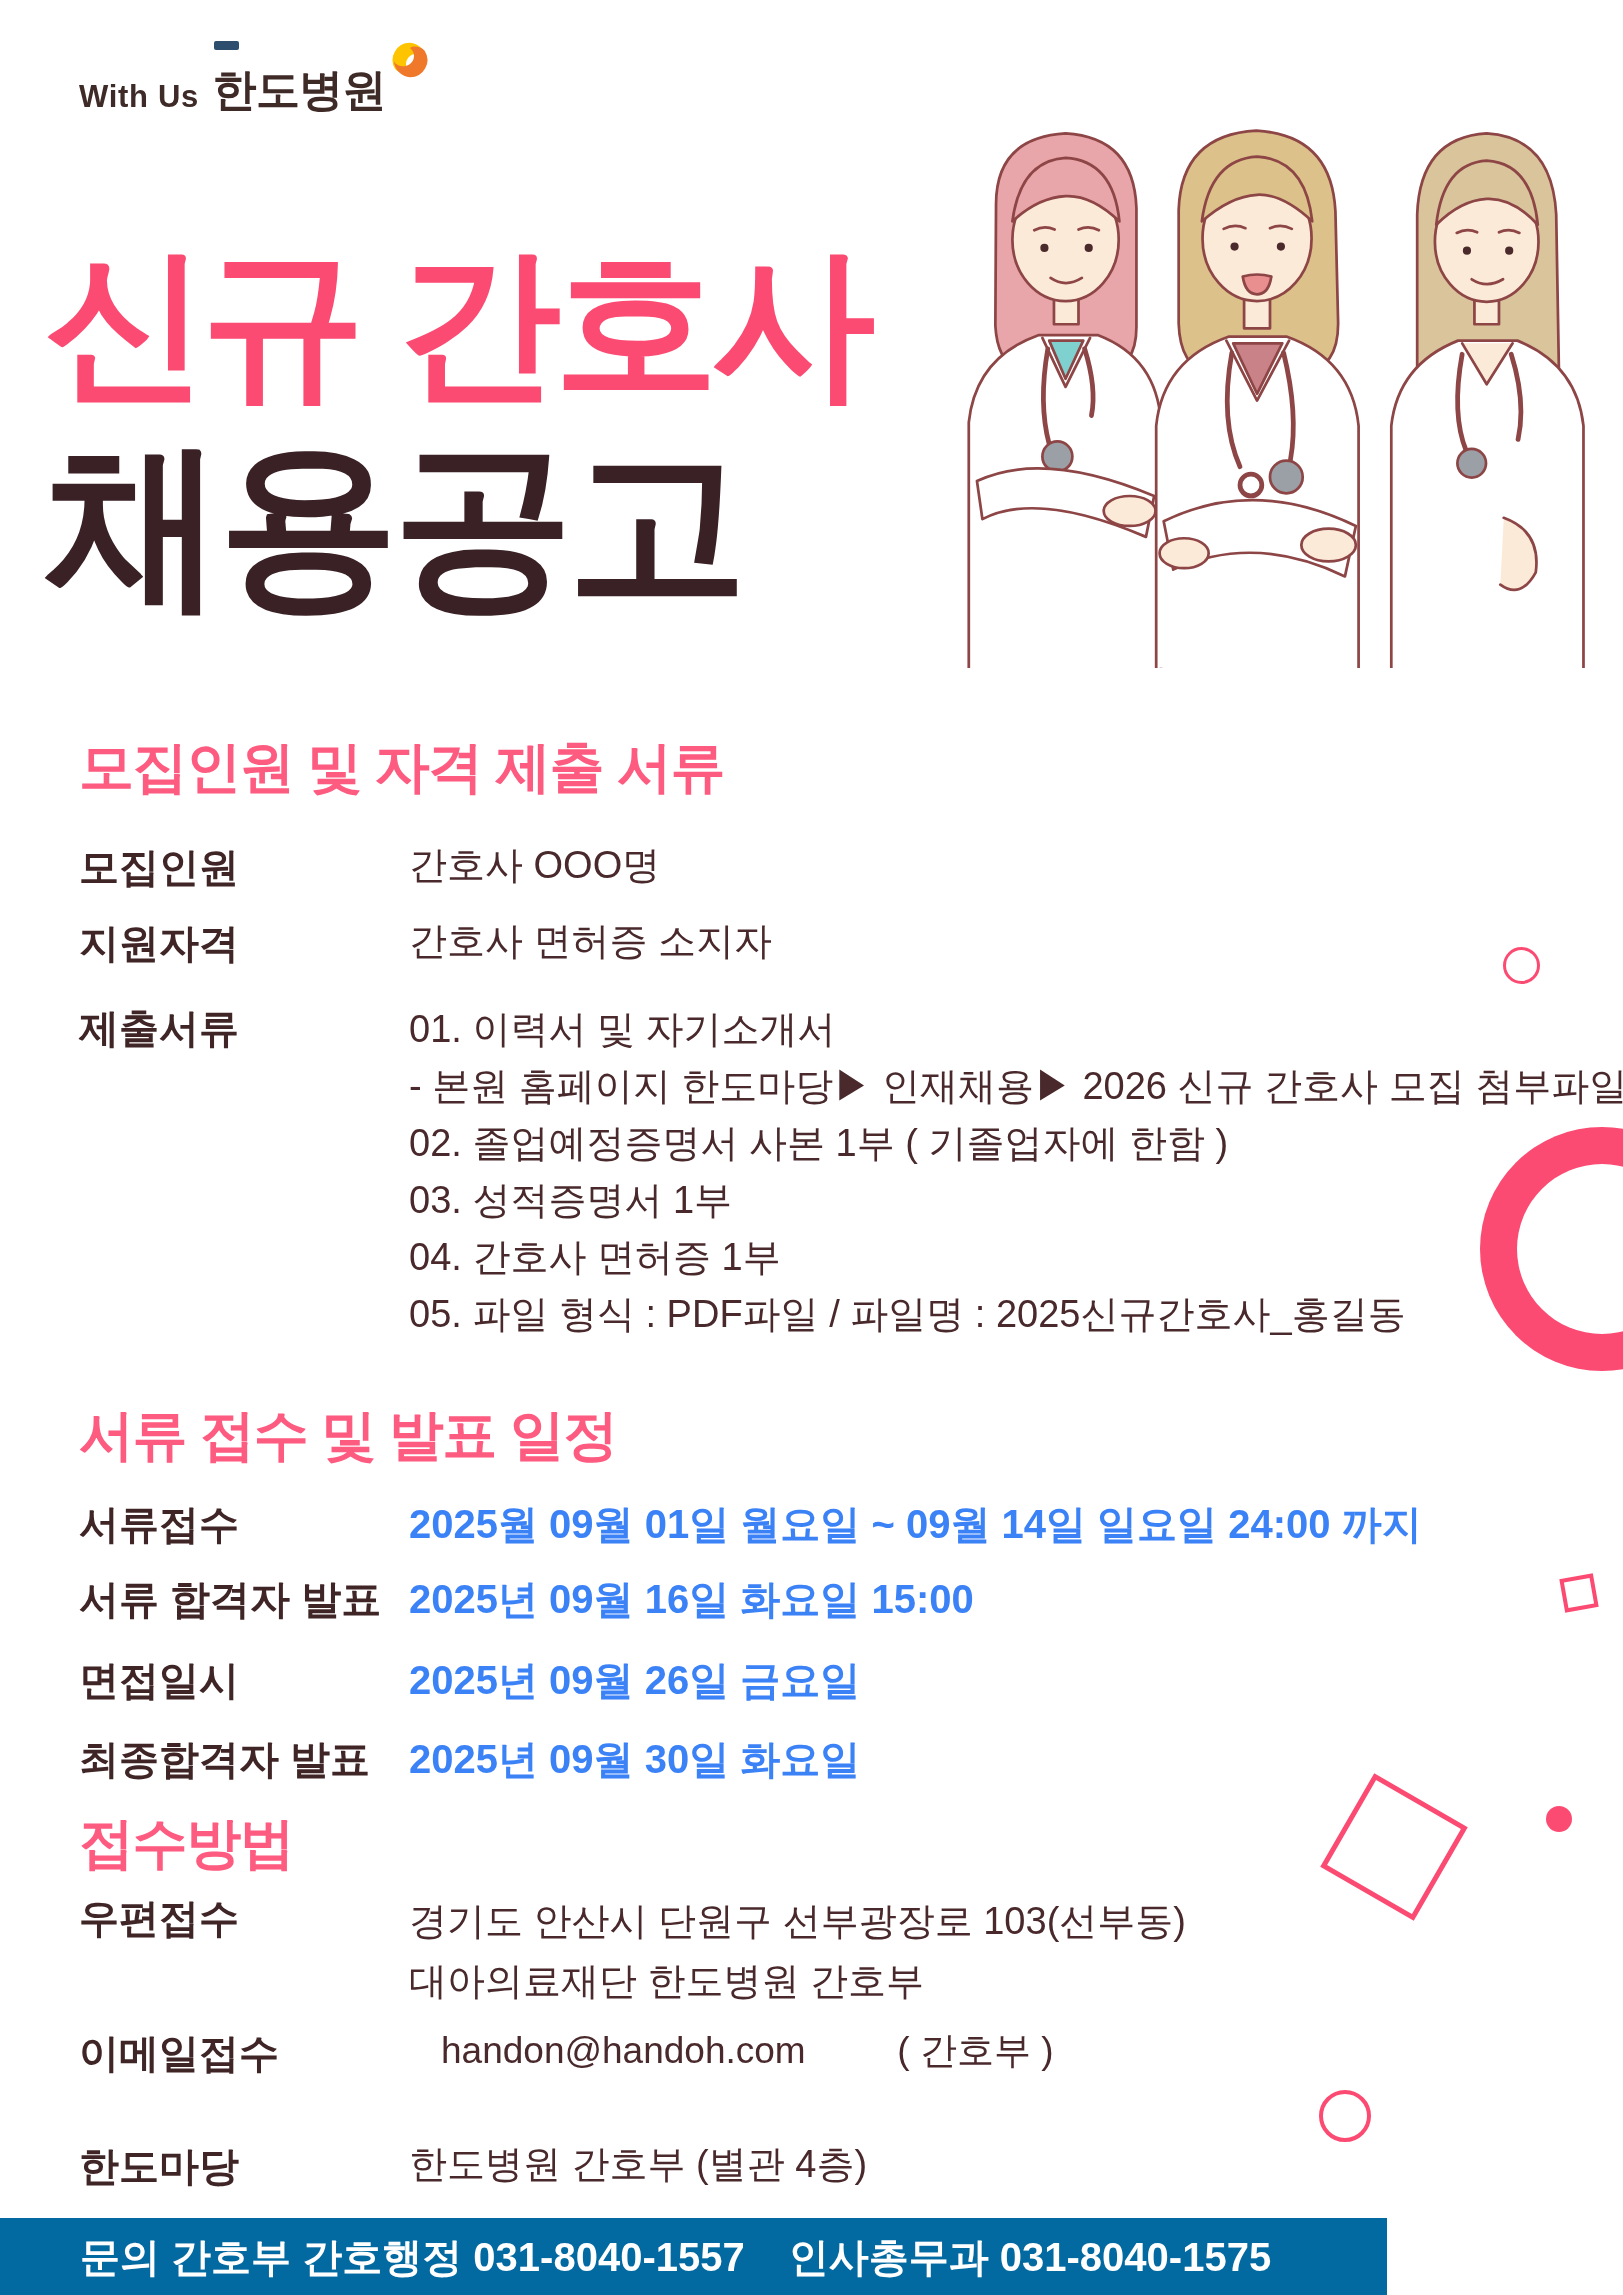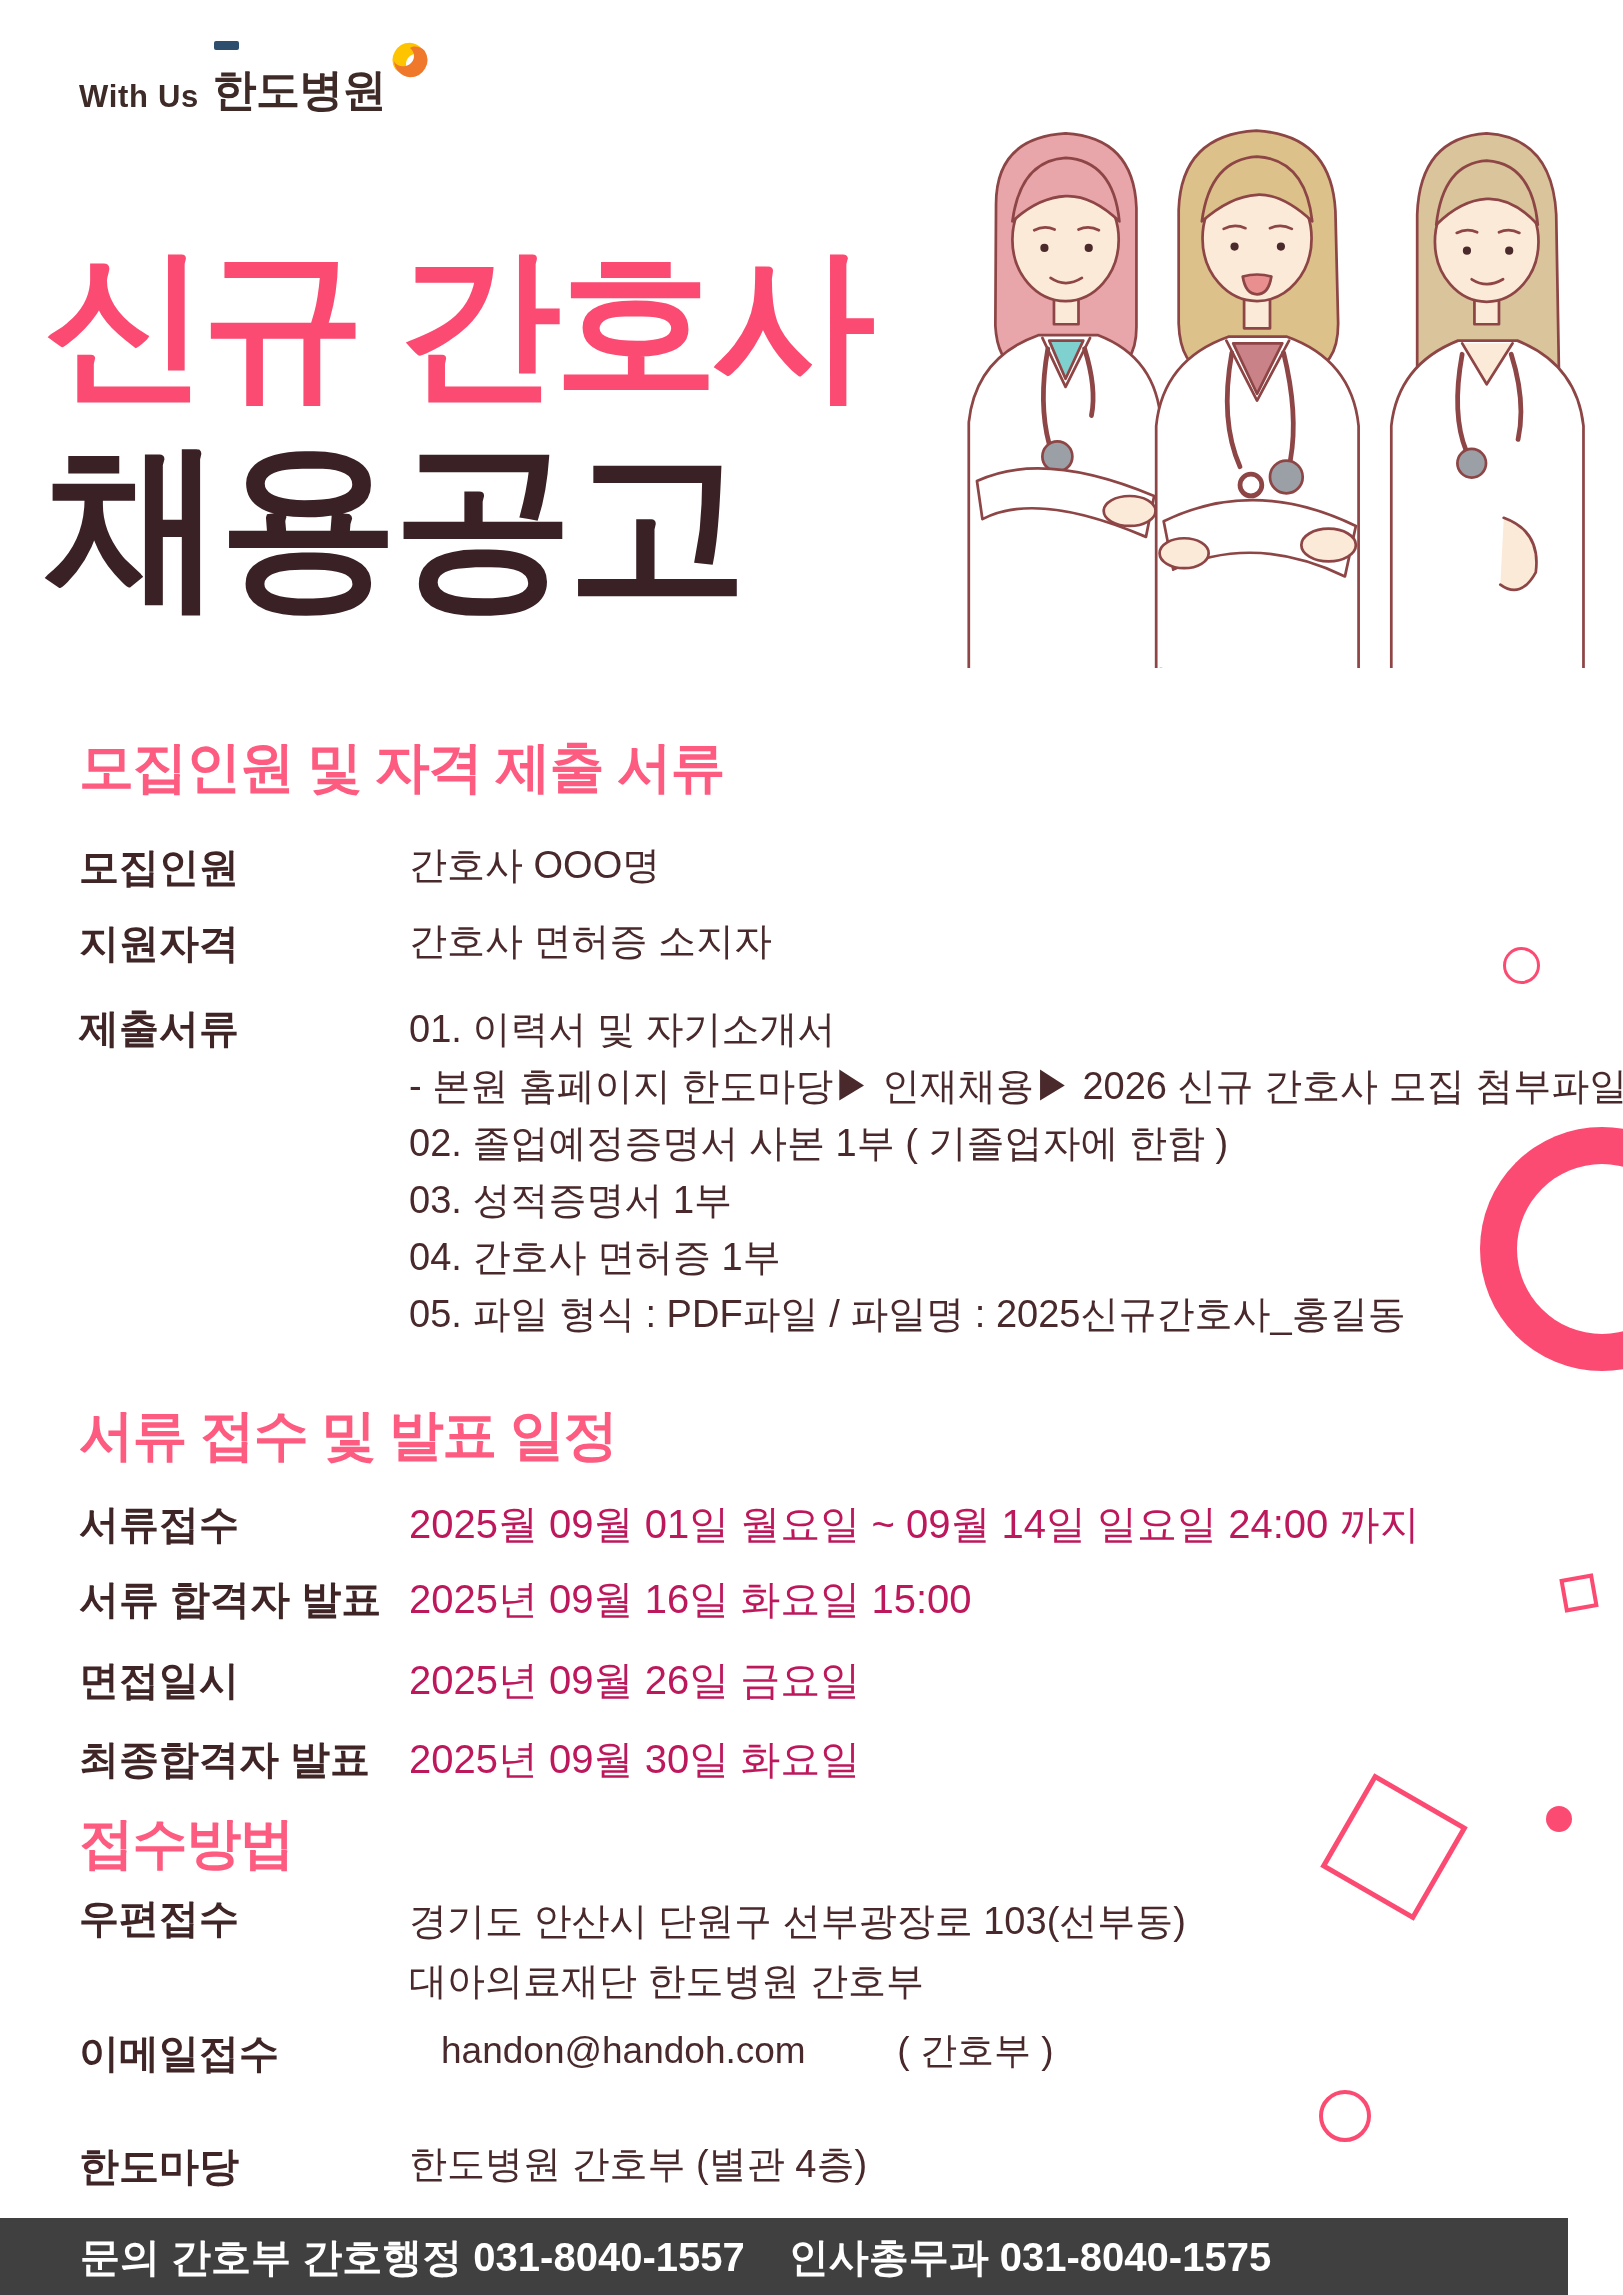--- a/index.html
+++ b/index.html
@@ -22,26 +22,26 @@
   .illustration{position:absolute;left:887px;top:95px;width:736px;height:573px;}
 
   
   .sec-h{position:absolute;left:79px;font-size:55px;font-weight:900;color:#fd5b80;
          letter-spacing:-1.4px;white-space:nowrap;}
   .row{position:absolute;left:79px;width:1465px;}
   .label{position:absolute;left:0;top:0;font-size:40px;font-weight:800;color:#402527;white-space:nowrap;}
   .value{position:absolute;left:330px;top:0;font-size:38px;font-weight:400;color:#49292b;white-space:nowrap;}
   .value.list{line-height:57px;}
   .value.addr{line-height:60px;}
-  .value.bold{font-size:40px;font-weight:400;color:#be185d;text-align:center;}
+  .value.bold{font-size:40px;font-weight:700;color:#3b82f6;text-align:center;}
   .value.email{font-size:37px;line-height:50px;}
   .email-addr{display:inline-block;min-width:446px;margin-left:32px;}
 
   
-  .footer{position:absolute;left:0;top:2218px;width:1568px;height:78px;background:#404040;
+  .footer{position:absolute;left:0;top:2218px;width:1387px;height:78px;background:#0369a1;
           display:flex;align-items:center;padding-left:80px;box-sizing:border-box;}
   .footer span{font-size:40px;font-weight:800;color:#ffffff;white-space:nowrap;}
   .footer .gap{width:44px;}
 
   
   .deco{position:absolute;}
   .circle-sm{left:1503px;top:947px;width:31px;height:31px;border:3.4px solid #fc4b72;border-radius:50%;}
   .big-c{left:1480px;top:1127px;width:170px;height:170px;border:37px solid #fc4b72;
          border-right-color:transparent;border-radius:50%;}
   .square-sm{left:1562px;top:1576px;width:26px;height:26px;border:4.1px solid #fc4b72;transform:rotate(-10deg);}

